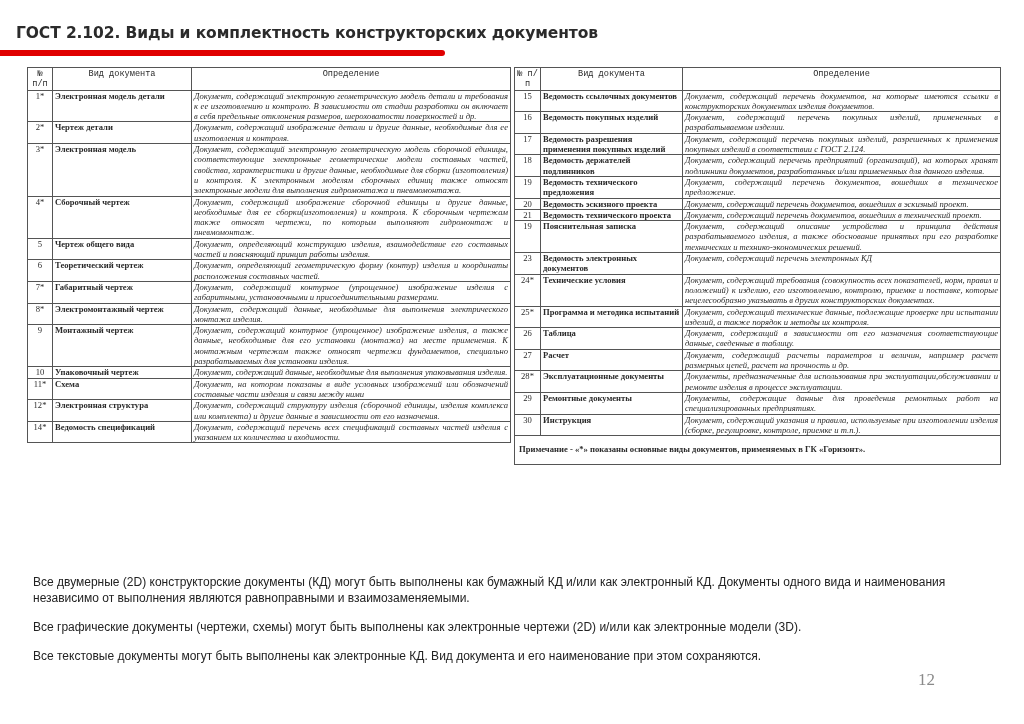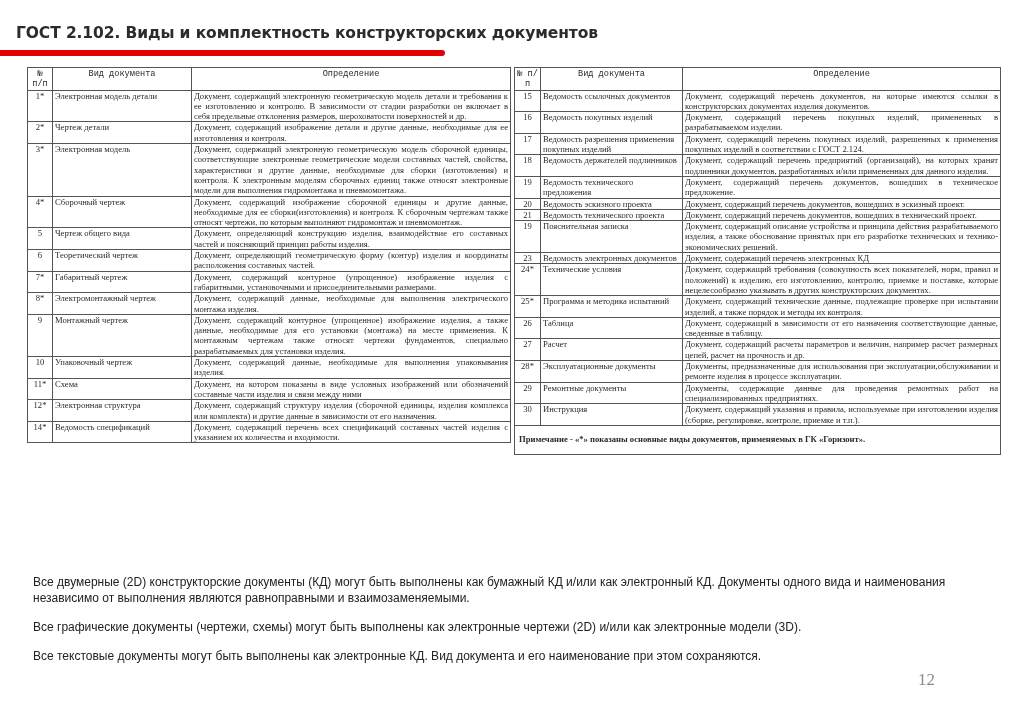--- a/index.html
+++ b/index.html
@@ -18,22 +18,22 @@
   }
   table.kd {
     position: absolute; border-collapse: collapse; table-layout: fixed;
     font-family: "Liberation Serif", serif; font-size: 8.6px; line-height: 10.3px; color: #2a2a2a;
   }
   table.kd td, table.kd th {
     border: 1px solid #555; padding: 0 2px; vertical-align: top;
   }
   table.kd th { font-weight: normal; text-align: center; padding-top: 1px; font-family: Liberation Mono, monospace; }
   table.kd td.num { text-align: center; }
-  table.kd td.name { font-weight: normal; }
-  table.kd td.def { text-align: justify; }
+  table.kd td.name { font-weight: bold; }
+  table.kd td.def { text-align: justify; font-style: italic; }
   #left-table { left: 27px; top: 67px; width: 483px; }
   #right-table { left: 514px; top: 67px; width: 486px; }
   table.kd td.note { font-weight: bold; padding: 8px 4px 10px 4px; }
   .para {
     position: absolute; left: 33px; width: 970px;
     font-family: Liberation Sans, sans-serif; font-size: 12px; line-height: 16px; color: #222;
   }
   #p1 { top: 574px; }
   #p2 { top: 619px; }
   #p3 { top: 648px; }

